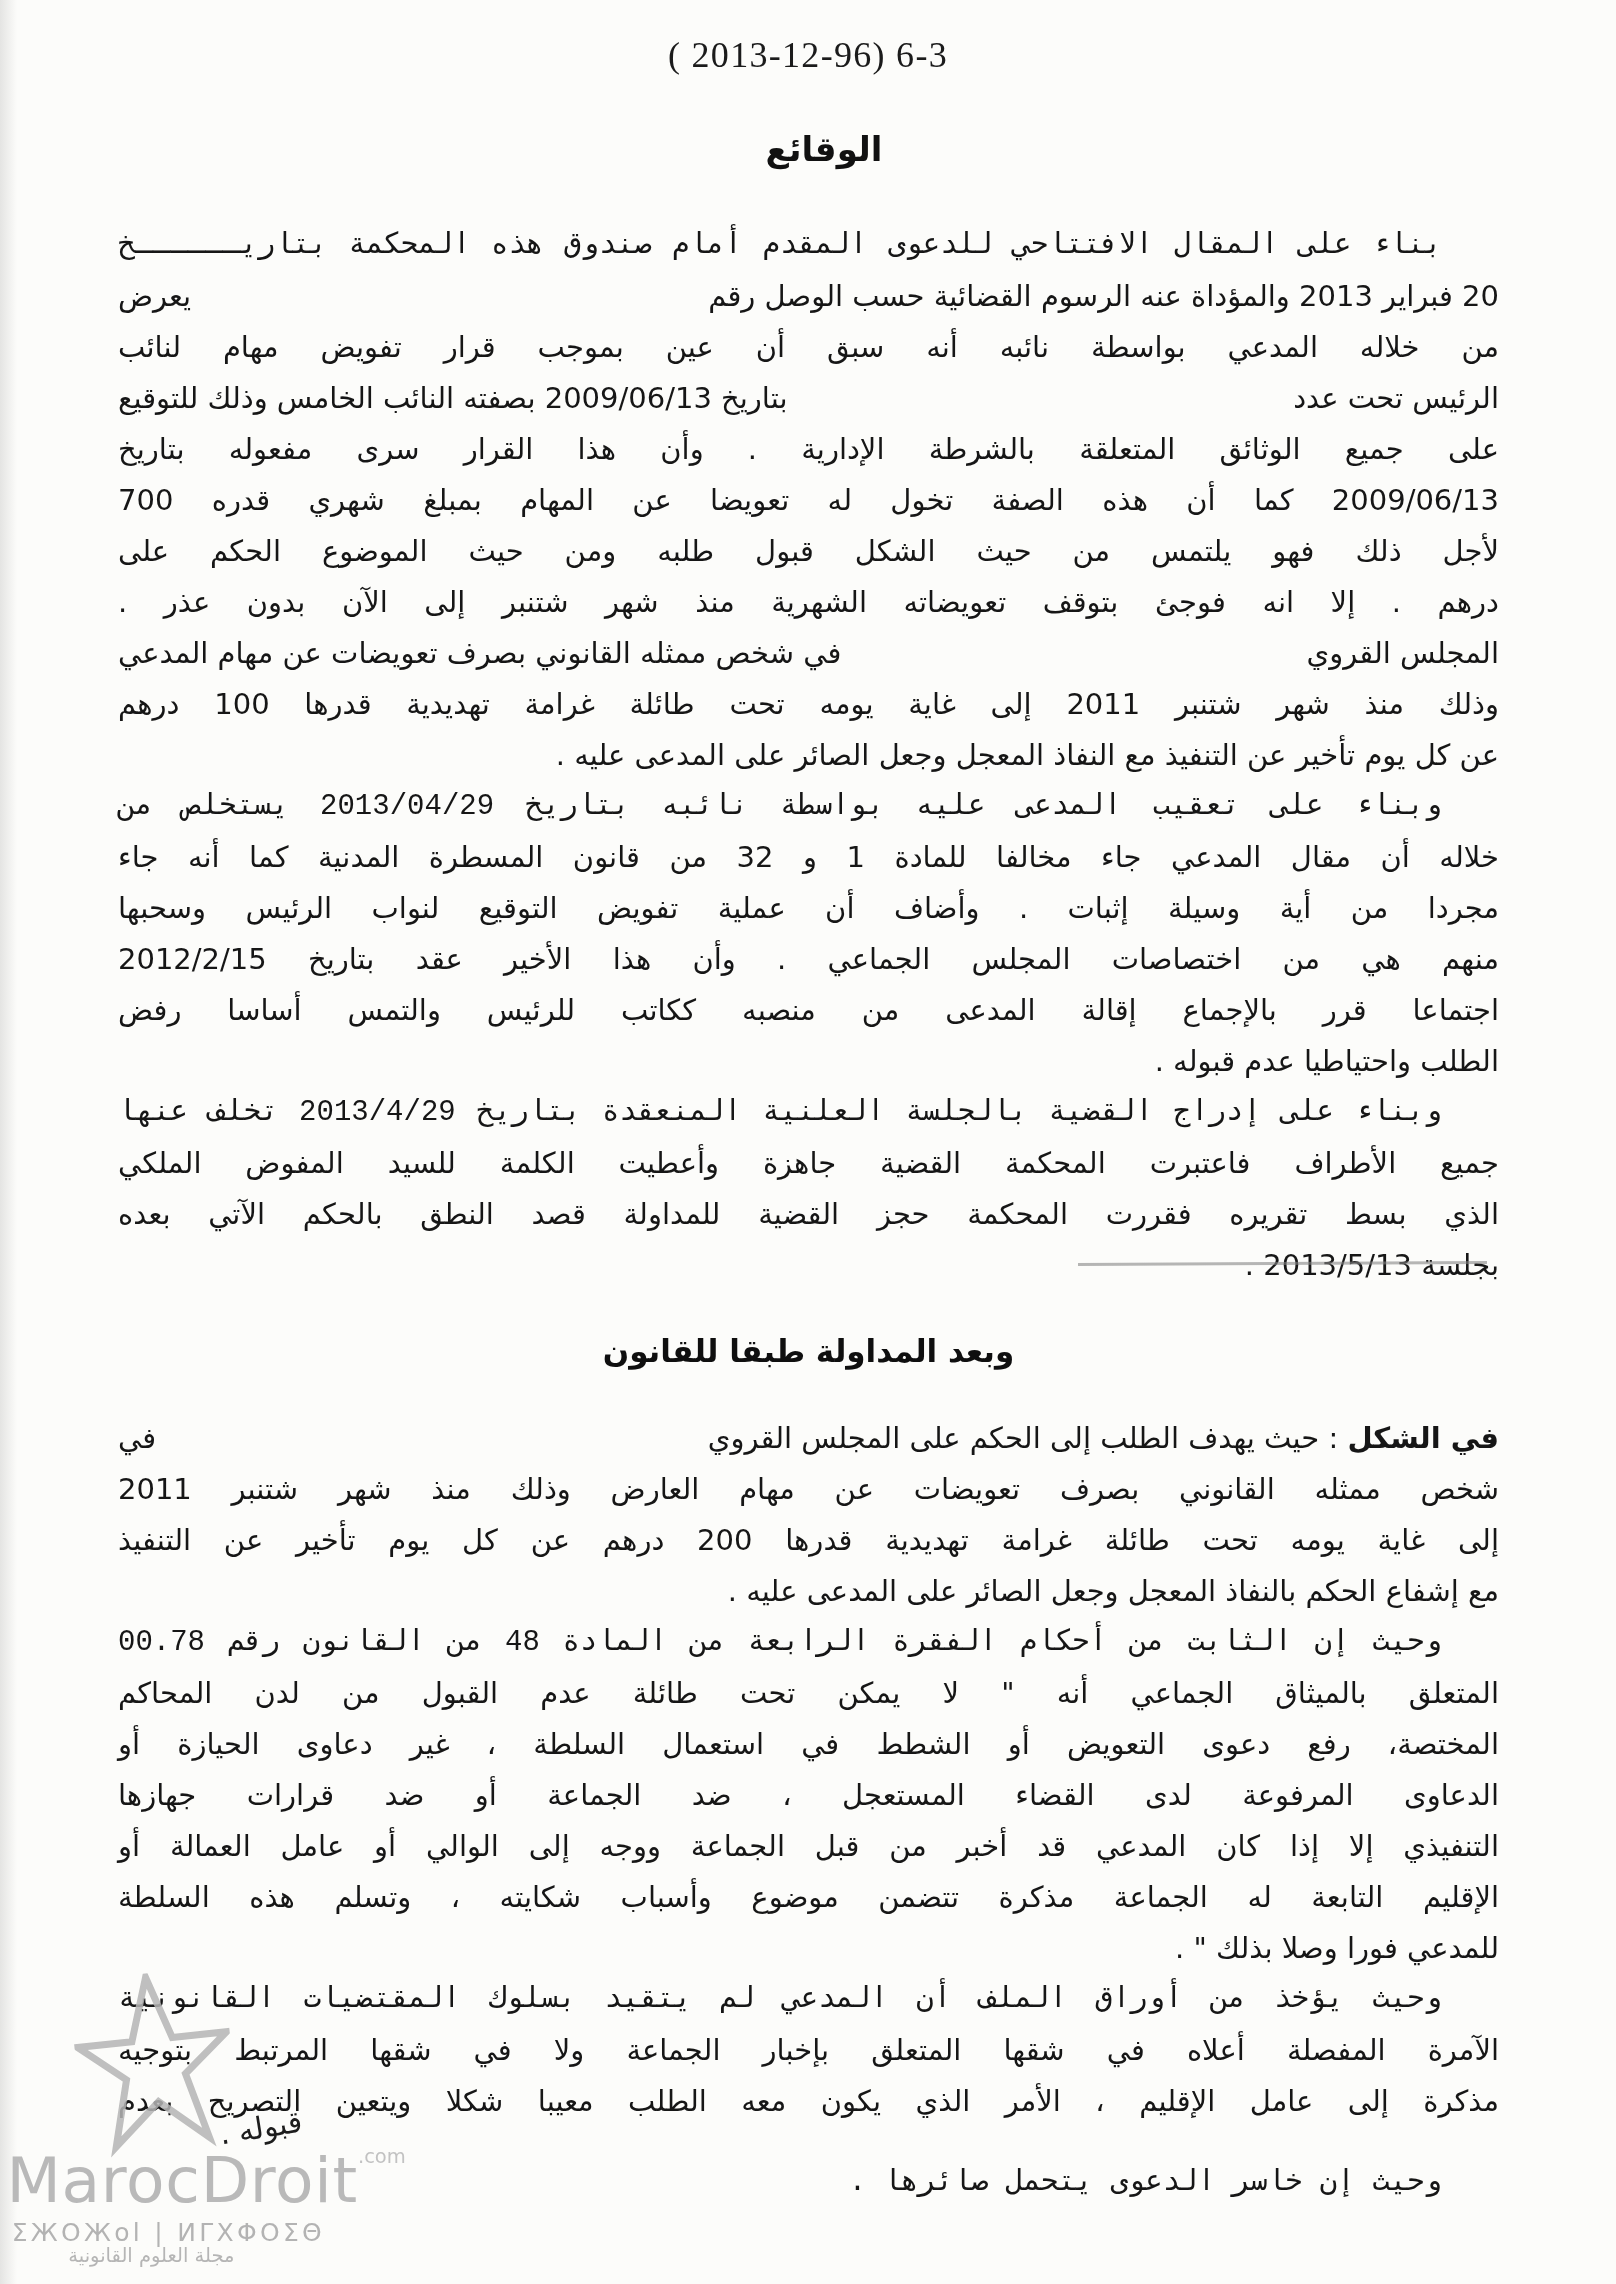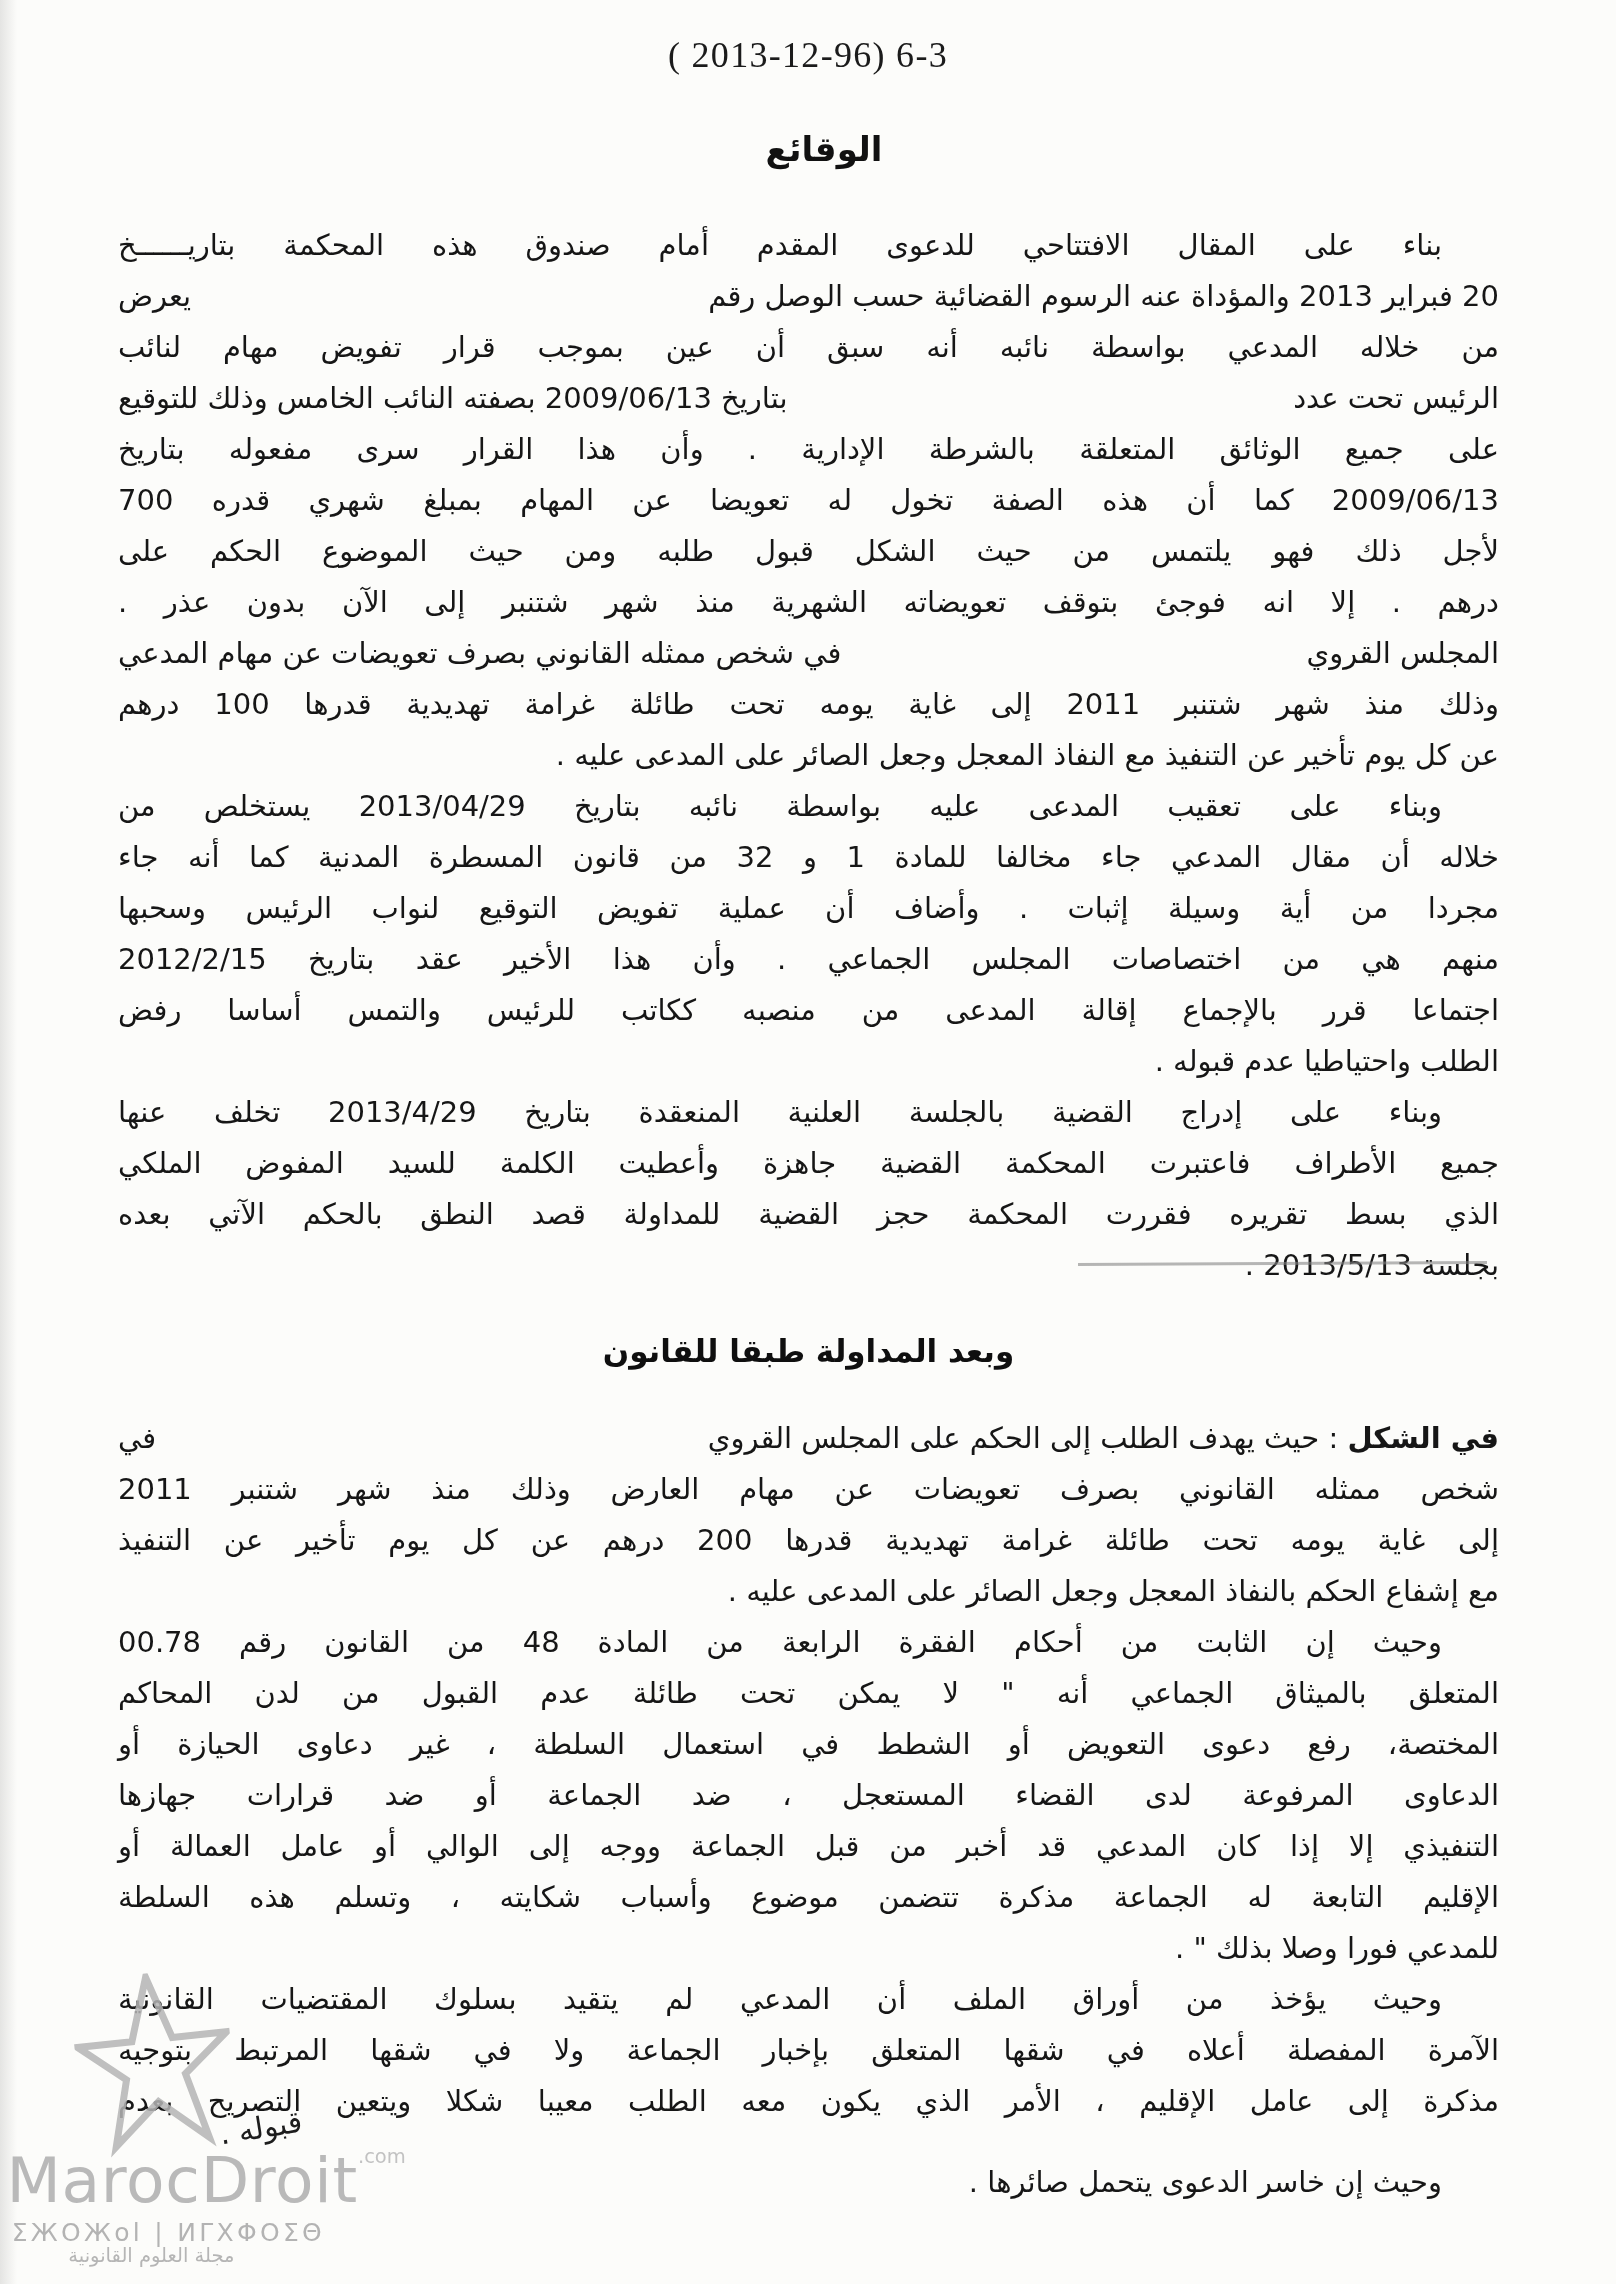--- a/index.html
+++ b/index.html
@@ -30,21 +30,21 @@
   }
   .col{
     position:absolute;top:220px;right:117px;width:1381px;
   }
   .line{
     font-size:29px;line-height:51px;height:51px;
     text-align:justify;text-align-last:justify;
     white-space:nowrap;
   }
   .line.endp{text-align-last:right;}
-  .line.indent{padding-right:57px;}
+  .line.indent{padding-right:57px;font-family:Liberation Mono, monospace;}
   .split{display:flex;justify-content:space-between;align-items:baseline;white-space:nowrap;}
   .split .seg{flex:0 0 auto;}
   .heading{
     margin-top:35px;height:51px;line-height:51px;
     text-align:center;font-weight:bold;font-size:31px;color:#0f0f0f;
   }
   .after-heading{margin-top:36px;}
   .lastp{margin-top:30px;}
   .bold{font-weight:bold;}
   .strike-artifact{

